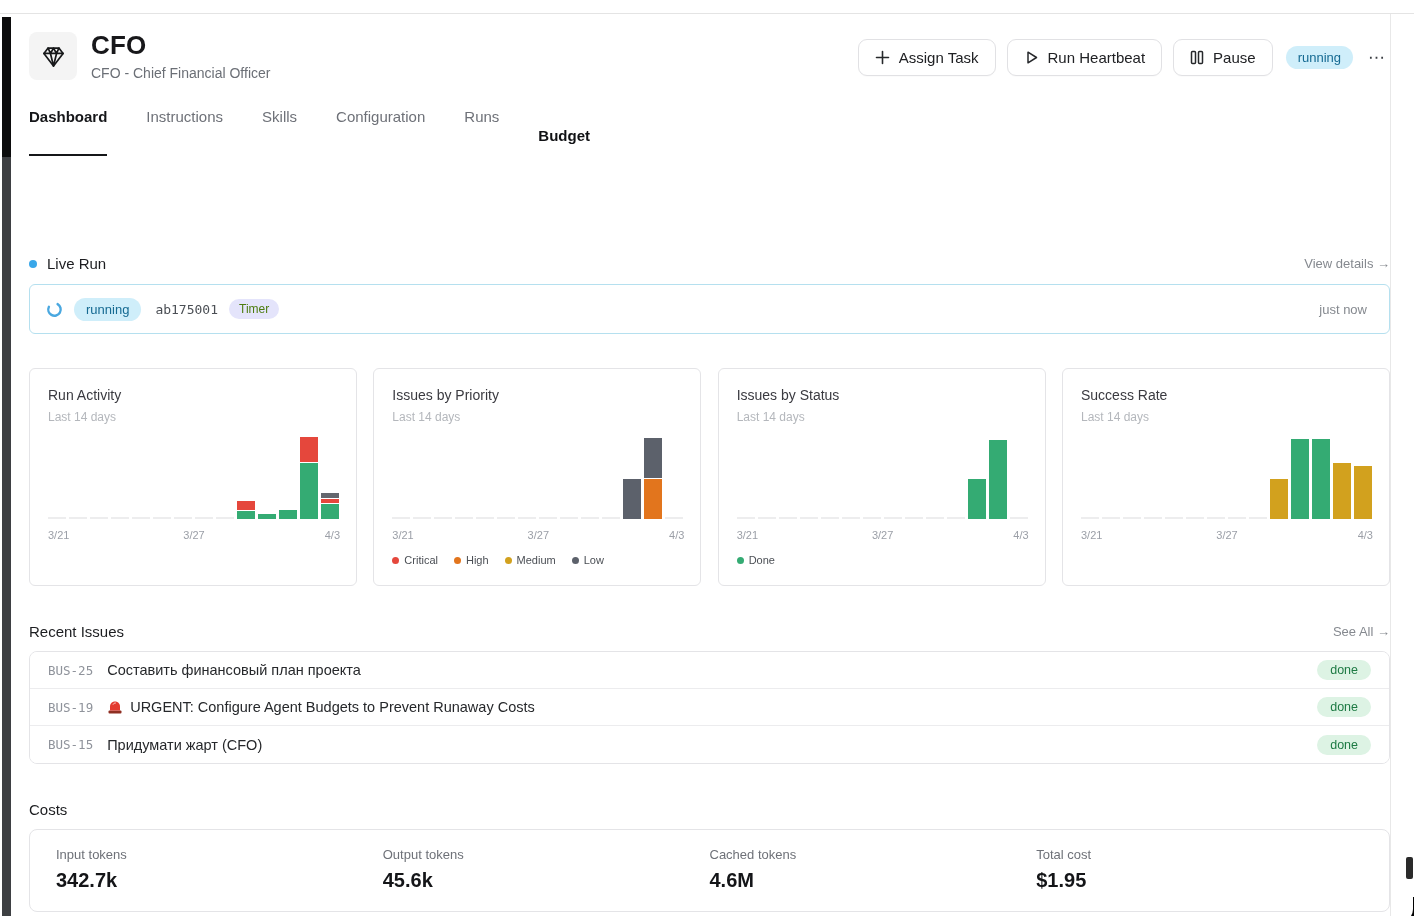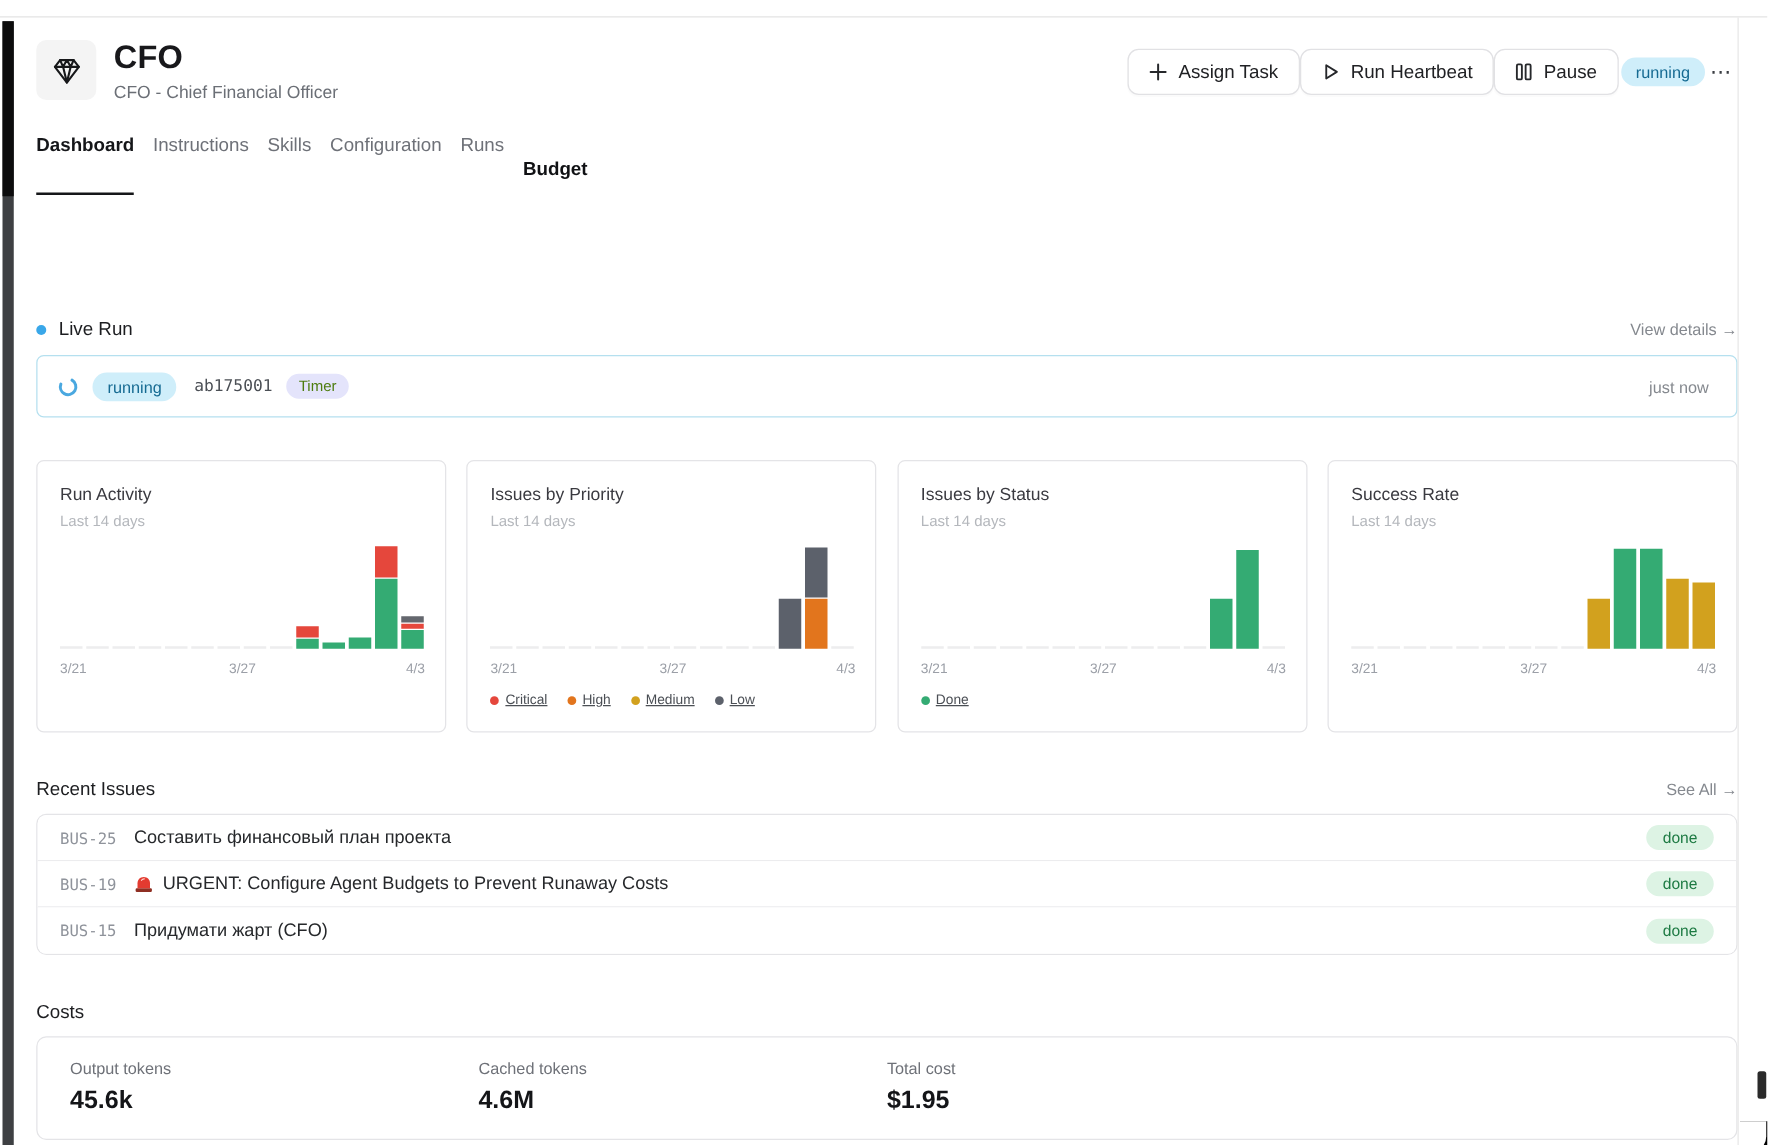--- a/index.html
+++ b/index.html
@@ -18,29 +18,29 @@
 
   .content { position:relative; margin:7px 24px 0 29px; width:1361px; }
 
   
   .header-row { display:flex; align-items:flex-start; padding-top:23px; }
   .agent-icon-box { width:48px; height:48px; background:#f4f4f4; border-radius:8px;
                     display:flex; align-items:center; justify-content:center; margin-top:2px; }
   .agent-titles { margin-left:14px; }
   .agent-title { font-size:26px; font-weight:700; letter-spacing:.2px; }
   .agent-subtitle { font-size:14px; color:#6b6f76; margin-top:4px; }
-  .header-actions { margin-left:auto; display:flex; align-items:center; padding-top:9px; }
+  .header-actions { margin-left:auto; display:flex; align-items:center; gap:11px; padding-top:9px; }
   .hbtn { display:flex; align-items:center; gap:9px; background:#fff; border:1px solid #e1e1e4;
           border-radius:9px; padding:9px 16px; font-size:15px; font-weight:500; color:#202124;
           cursor:pointer; box-shadow:0 1px 1px rgba(0,0,0,.02); }
   .pill { display:inline-block; border-radius:999px; font-size:13px; padding:4px 12px; }
   .ellipsis { font-size:17px; color:#3a3d42; letter-spacing:1px; padding:0 4px; cursor:pointer; }
 
   
-  .tabs { display:flex; gap:15px; margin-top:27px; }
+  .tabs { display:flex; gap:39px; margin-top:27px; }
   .tab { font-size:15px; color:#6e7178; padding-bottom:12px; cursor:pointer; }
   .tab.active { color:#151619; font-weight:700; border-bottom:2px solid #151619; }
   .tab.emph { color:#101114; font-weight:600;margin-top:19px; }
 
   
   .section-head { display:flex; align-items:center; font-size:15px; font-weight:500; color:#1c1d20; }
   .section-head .link { margin-left:auto; font-size:13px; font-weight:400; color:#85898f; cursor:pointer; }
   .sec-title { font-weight:400; font-size:15px; }
   .live-head { margin-top:99px; }
   .live-dot { width:8px; height:8px; border-radius:50%; margin-right:10px; }
@@ -58,21 +58,21 @@
   .chart-title { font-size:14px; color:#3a3a40; font-weight:500; }
   .chart-sub { font-size:12px; color:#b4b7bc; margin-top:7px; }
   .plot { margin-top:14px; height:81px; display:flex; align-items:flex-end; gap:3px; }
   .slot { width:18px; display:flex; flex-direction:column-reverse; gap:1px; align-items:stretch; }
   .dash { height:2px; background:#ededee; }
   .seg { width:100%; }
   .ticks { position:relative; height:13px; margin-top:10px; font-size:11px; color:#9b9fa7; }
   .ticks span:nth-child(1){ position:absolute; left:0; }
   .ticks span:nth-child(2){ position:absolute; left:50%; transform:translateX(-50%); }
   .ticks span:nth-child(3){ position:absolute; right:0; }
-  .legend { display:flex; gap:16px; margin-top:12px; font-size:11px; color:#4b4f55; align-items:center;text-decoration:underline; }
+  .legend { display:flex; gap:16px; margin-top:12px; font-size:11px; color:#4b4f55; align-items:center; }
   .legend .li { display:flex; align-items:center; gap:5px; }
   .ldot { width:7px; height:7px; border-radius:50%; }
 
   
   .issues-head { margin-top:37px; }
   .issues-card { margin-top:11px; border:1px solid #e4e4e7; border-radius:8px; overflow:hidden; }
   .issue-row { height:37px; display:flex; align-items:center; padding:0 18px; gap:14px;
                border-bottom:1px solid #ececee; cursor:pointer; background:#fff; }
   .issue-row:last-child { border-bottom:none; }
   .issue-key { font-family:"DejaVu Sans Mono", monospace; font-size:12.5px; color:#8f939b; }
@@ -456,20 +456,24 @@
           </span>
           <span class="pill done-pill" style="background: rgb(221, 243, 228); color: rgb(29, 122, 67);">done</span>
         </div>
       </div>
 
     <div class="section-head costs-head">
       <span class="sec-title">Costs</span>
     </div>
     <div class="costs-card">
         <div class="cost-cell">
+          <div class="cost-label">Input tokens</div>
+          <div class="cost-value">342.7k</div>
+        </div>
+        <div class="cost-cell">
           <div class="cost-label">Output tokens</div>
           <div class="cost-value">45.6k</div>
         </div>
         <div class="cost-cell">
           <div class="cost-label">Cached tokens</div>
           <div class="cost-value">4.6M</div>
         </div>
         <div class="cost-cell">
           <div class="cost-label">Total cost</div>
           <div class="cost-value">$1.95</div>

